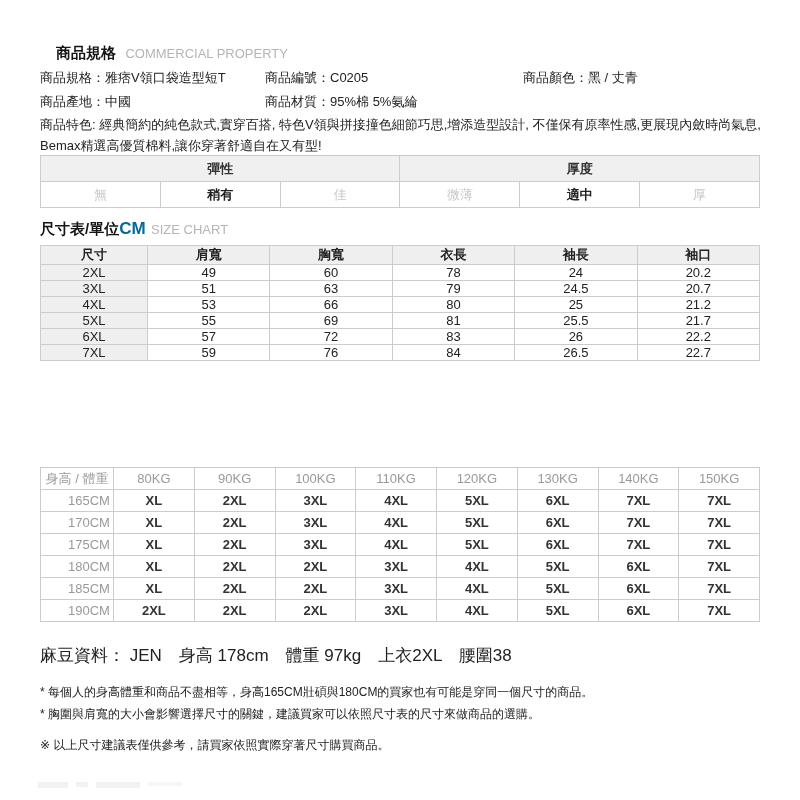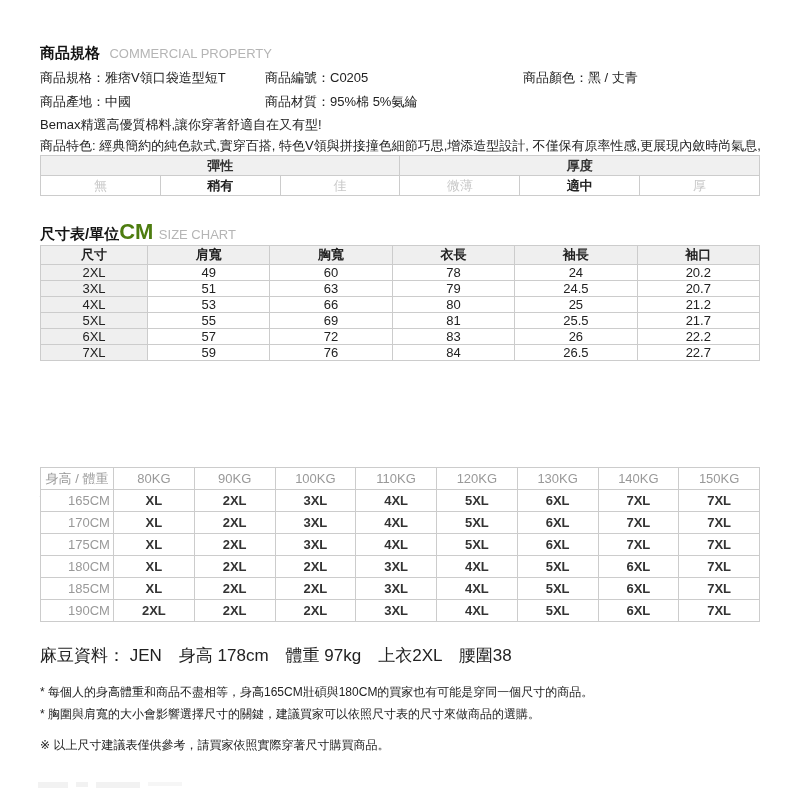--- a/index.html
+++ b/index.html
@@ -9,42 +9,42 @@
     background:#ffffff;
     font-family:"Liberation Sans","DejaVu Sans",sans-serif;
     color:#222222;
     overflow:hidden;
   }
   .abs { position:absolute; }
 
   
   .section-title { white-space:nowrap; }
   .section-title .zh { font-size:15px; font-weight:bold; color:#151515; }
-  .section-title .unit { font-size:22px; font-weight:bold; color:#4d7c0f; }
+  .section-title .unit { font-size:17px; font-weight:bold; color:#0369a1; }
   .section-title .en { font-size:13px; color:#b5b5b5; margin-left:5px; }
 
   
   .info-row { left:40px; width:720px; height:20px; font-size:13px; color:#222;text-align:center; }
   .info-row span { position:absolute; top:0; white-space:nowrap; }
   .c1 { left:0; }
   .c2 { left:225px; }
   .c3 { left:483px; }
 
   
   #feature { left:40px; top:114px; width:724px; font-size:13px; line-height:21px; color:#222; }
   #feature span { display:block; white-space:nowrap; }
 
   
   table { border-collapse:collapse; table-layout:fixed; width:720px; font-size:13px; }
   .tbl { border:1px solid #9a9a9a; }
   .tbl th, .tbl td { border:1px solid #cccccc; text-align:center; overflow:hidden; white-space:nowrap; }
 
   
   #stretch-table { left:40px; top:155px; }
-  #stretch-table tr { height:20px; }
+  #stretch-table tr { height:26px; }
   #stretch-table th { background:#f0f0f0; font-weight:bold; color:#333; }
   #stretch-table td { color:#c8c8c8; }
   #stretch-table td.sel { color:#222; font-weight:bold; }
 
   
   #size-table-wrap { left:40px; top:245px; }
   #size-table tr { height:14px; }
   #size-table thead th { background:#efefef; font-weight:bold; color:#222; }
   #size-table tbody th { background:#efefef; font-weight:normal; color:#222; }
   #size-table td { color:#222; background:#fff; }
@@ -66,39 +66,39 @@
   #cutoff-sliver { left:38px; top:782px; display:flex; gap:8px; align-items:flex-start; }
   #cutoff-sliver i { display:block; height:6px; background:#f2f2f2; }
   #cutoff-sliver i:nth-child(1){ width:30px; }
   #cutoff-sliver i:nth-child(2){ width:12px; height:5px; }
   #cutoff-sliver i:nth-child(3){ width:44px; }
   #cutoff-sliver i:nth-child(4){ width:34px; height:4px; background:#f6f6f6; }
 </style>
 </head>
 <body>
 
-<div class="abs section-title" style="left:40px; top:44px;">
+<div class="abs section-title" style="left:56px; top:44px;">
   <span class="zh">商品規格</span>
   <span class="en">COMMERCIAL PROPERTY</span>
 </div>
 
 <div class="abs info-row" style="top:69px;">
   <span class="c1">商品規格：雅痞V領口袋造型短T</span>
   <span class="c2">商品編號：C0205</span>
   <span class="c3">商品顏色：黑 / 丈青</span>
 </div>
 
 <div class="abs info-row" style="top:93px;">
   <span class="c1">商品產地：中國</span>
   <span class="c2">商品材質：95%棉 5%氨綸</span>
 </div>
 
 <div class="abs" id="feature">
+  <span>商品特色: 經典簡約的純色款式,實穿百搭, 特色V領與拼接撞色細節巧思,增添造型設計, 不僅保有原率性感,更展現內斂時尚氣息,</span>
   <span>Bemax精選高優質棉料,讓你穿著舒適自在又有型!</span>
-  <span>商品特色: 經典簡約的純色款式,實穿百搭, 特色V領與拼接撞色細節巧思,增添造型設計, 不僅保有原率性感,更展現內斂時尚氣息,</span>
 </div>
 
 <table class="abs tbl" id="stretch-table">
   <tbody>
       <tr>
     <th colspan="3">彈性</th>
     <th colspan="3">厚度</th>
   </tr>
   <tr>
     <td>無</td>

